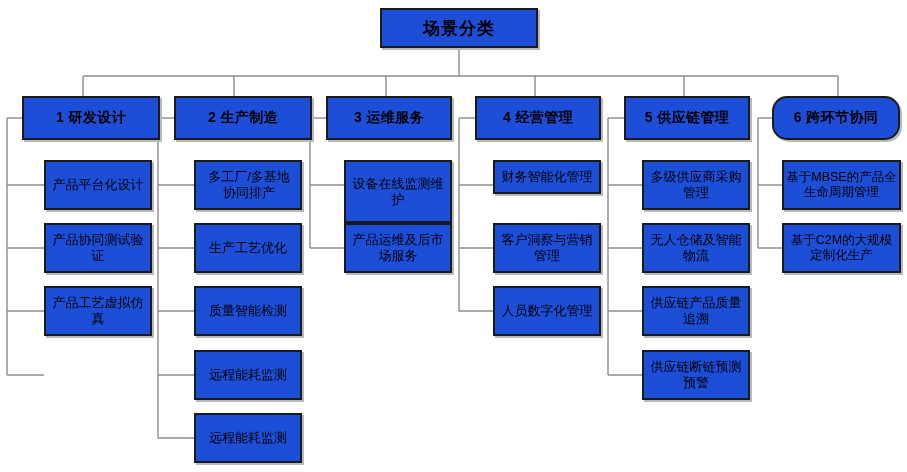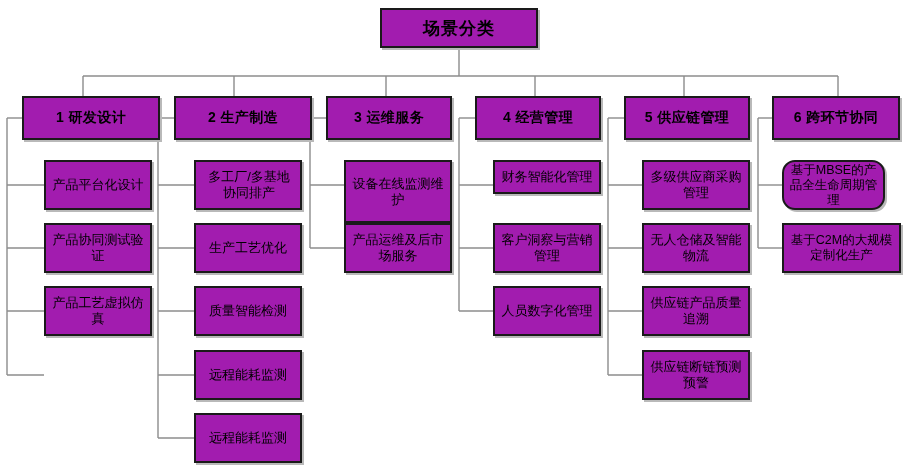--- a/index.html
+++ b/index.html
@@ -22,21 +22,21 @@
     position: absolute;
     left: 0;
     top: 0;
     width: 907px;
     height: 472px;
     pointer-events: none;
   }
   .node {
     position: absolute;
     box-sizing: border-box;
-    background: #a21caf;
+    background: #1d4ed8;
     border: 2px solid #1a1a1a;
     display: flex;
     align-items: center;
     justify-content: center;
     text-align: center;
     box-shadow: 2px 2px 0 0 #b9b9b9;
     z-index: 2;
   }
   .node-root {
     border-width: 2px;
@@ -191,23 +191,23 @@
   <div class="node node-leaf" style="left:642px; top:223px; width:108px; height:50px;">
     <span class="lbl">无人仓储及智能物流</span>
   </div>
   <div class="node node-leaf" style="left:642px; top:286px; width:108px; height:50px;">
     <span class="lbl">供应链产品质量追溯</span>
   </div>
   <div class="node node-leaf" style="left:642px; top:350px; width:108px; height:50px;">
     <span class="lbl">供应链断链预测预警</span>
   </div>
 
-  <div class="node node-head" style="left:772px; top:96px; width:128px; height:44px;">
+  <div class="node node-head" style="left:772px; top:96px; width:128px; height:44px;border-radius:15px;">
     <span class="lbl">6 跨环节协同</span>
   </div>
-  <div class="node node-leaf tight" style="left:782px; top:160px; width:103px; height:50px;border-radius:13px;">
+  <div class="node node-leaf tight" style="left:782px; top:160px; width:119px; height:50px;">
     <span class="lbl">基于MBSE的产品全生命周期管理</span>
   </div>
   <div class="node node-leaf tight" style="left:782px; top:223px; width:119px; height:50px;">
     <span class="lbl">基于C2M的大规模定制化生产</span>
   </div>
 
 </div>
 
 </body></html>

